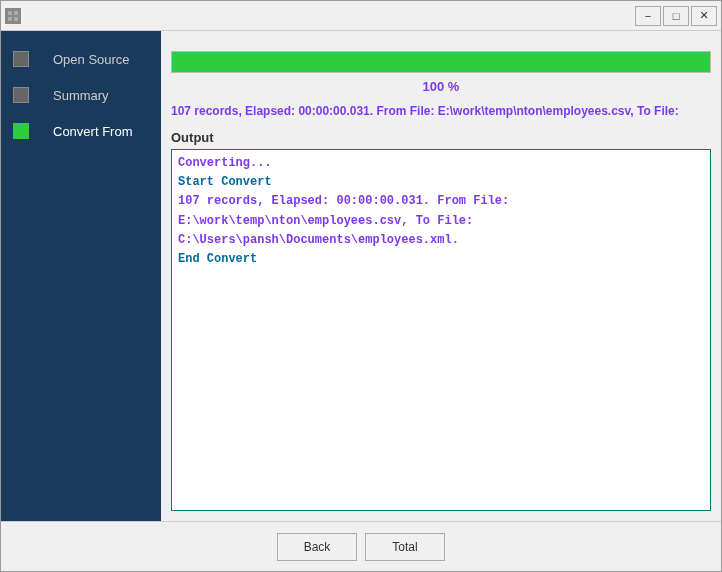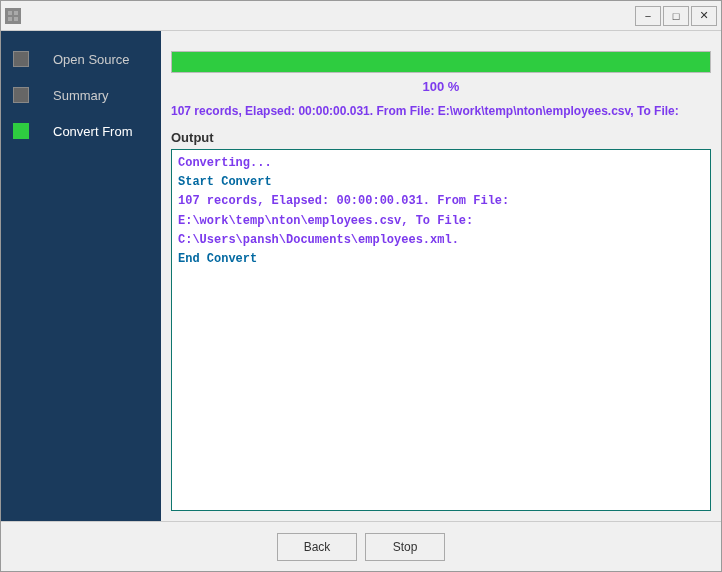--- a/index.html
+++ b/index.html
@@ -273,15 +273,15 @@
             <div class="output-line-highlight">107 records,   Elapsed: 00:00:00.031.   From File: E:\work\temp\nton\employees.csv,   To File: C:\Users\pansh\Documents\employees.xml.</div>
             <div class="output-line-normal">End Convert</div>
             <div class="output-line-normal"></div>
           </div>
       </div>
     </div>
   </div>
 
   <div class="bottom-bar">
     <button class="bottom-btn">Back</button>
-    <button class="bottom-btn">Stop</button>
+    <button class="bottom-btn">Total</button>
   </div>
 </div>
 
 </body></html>

